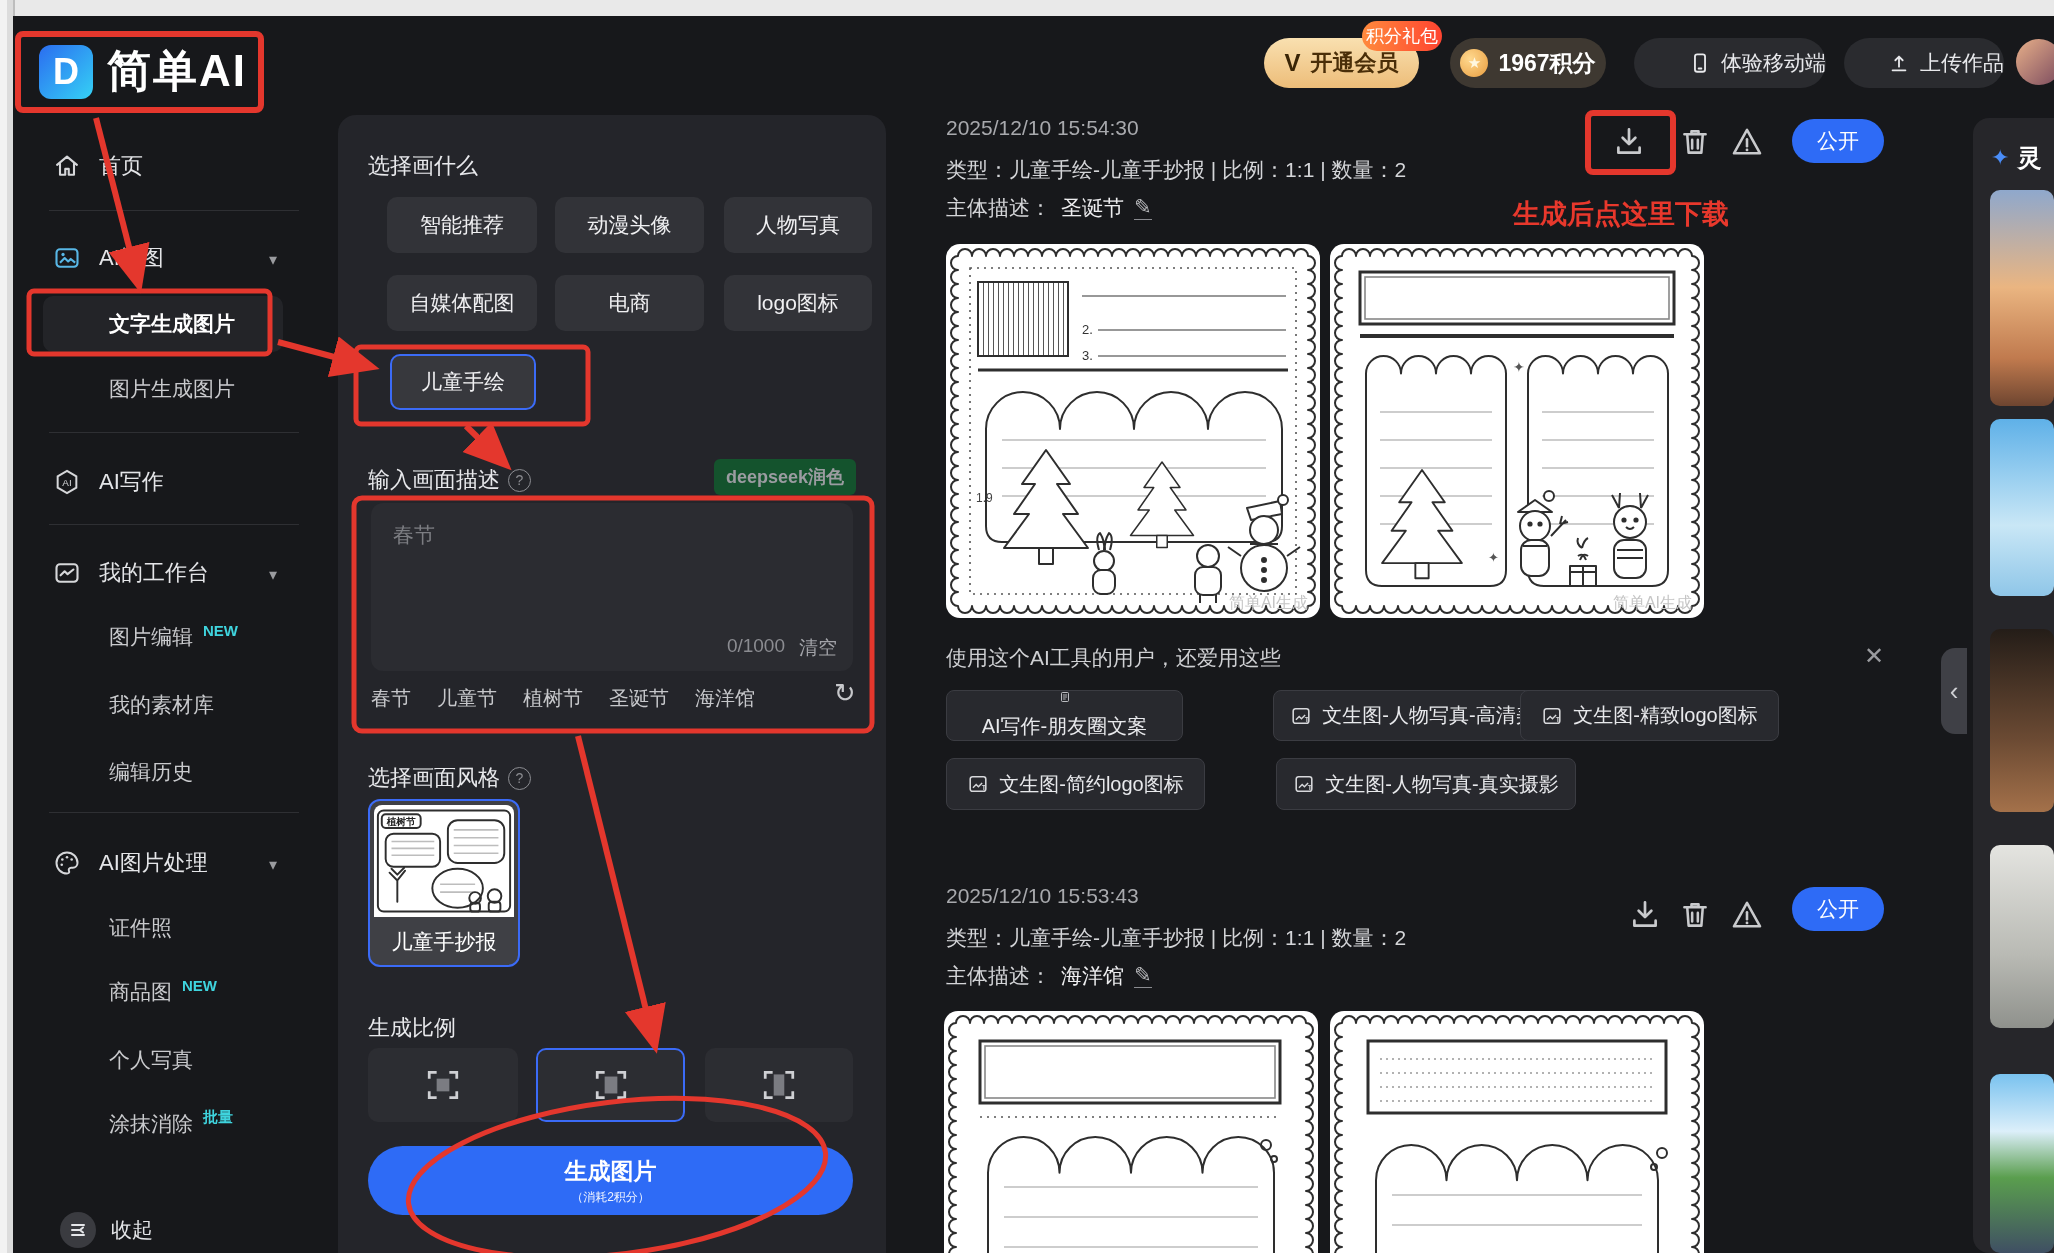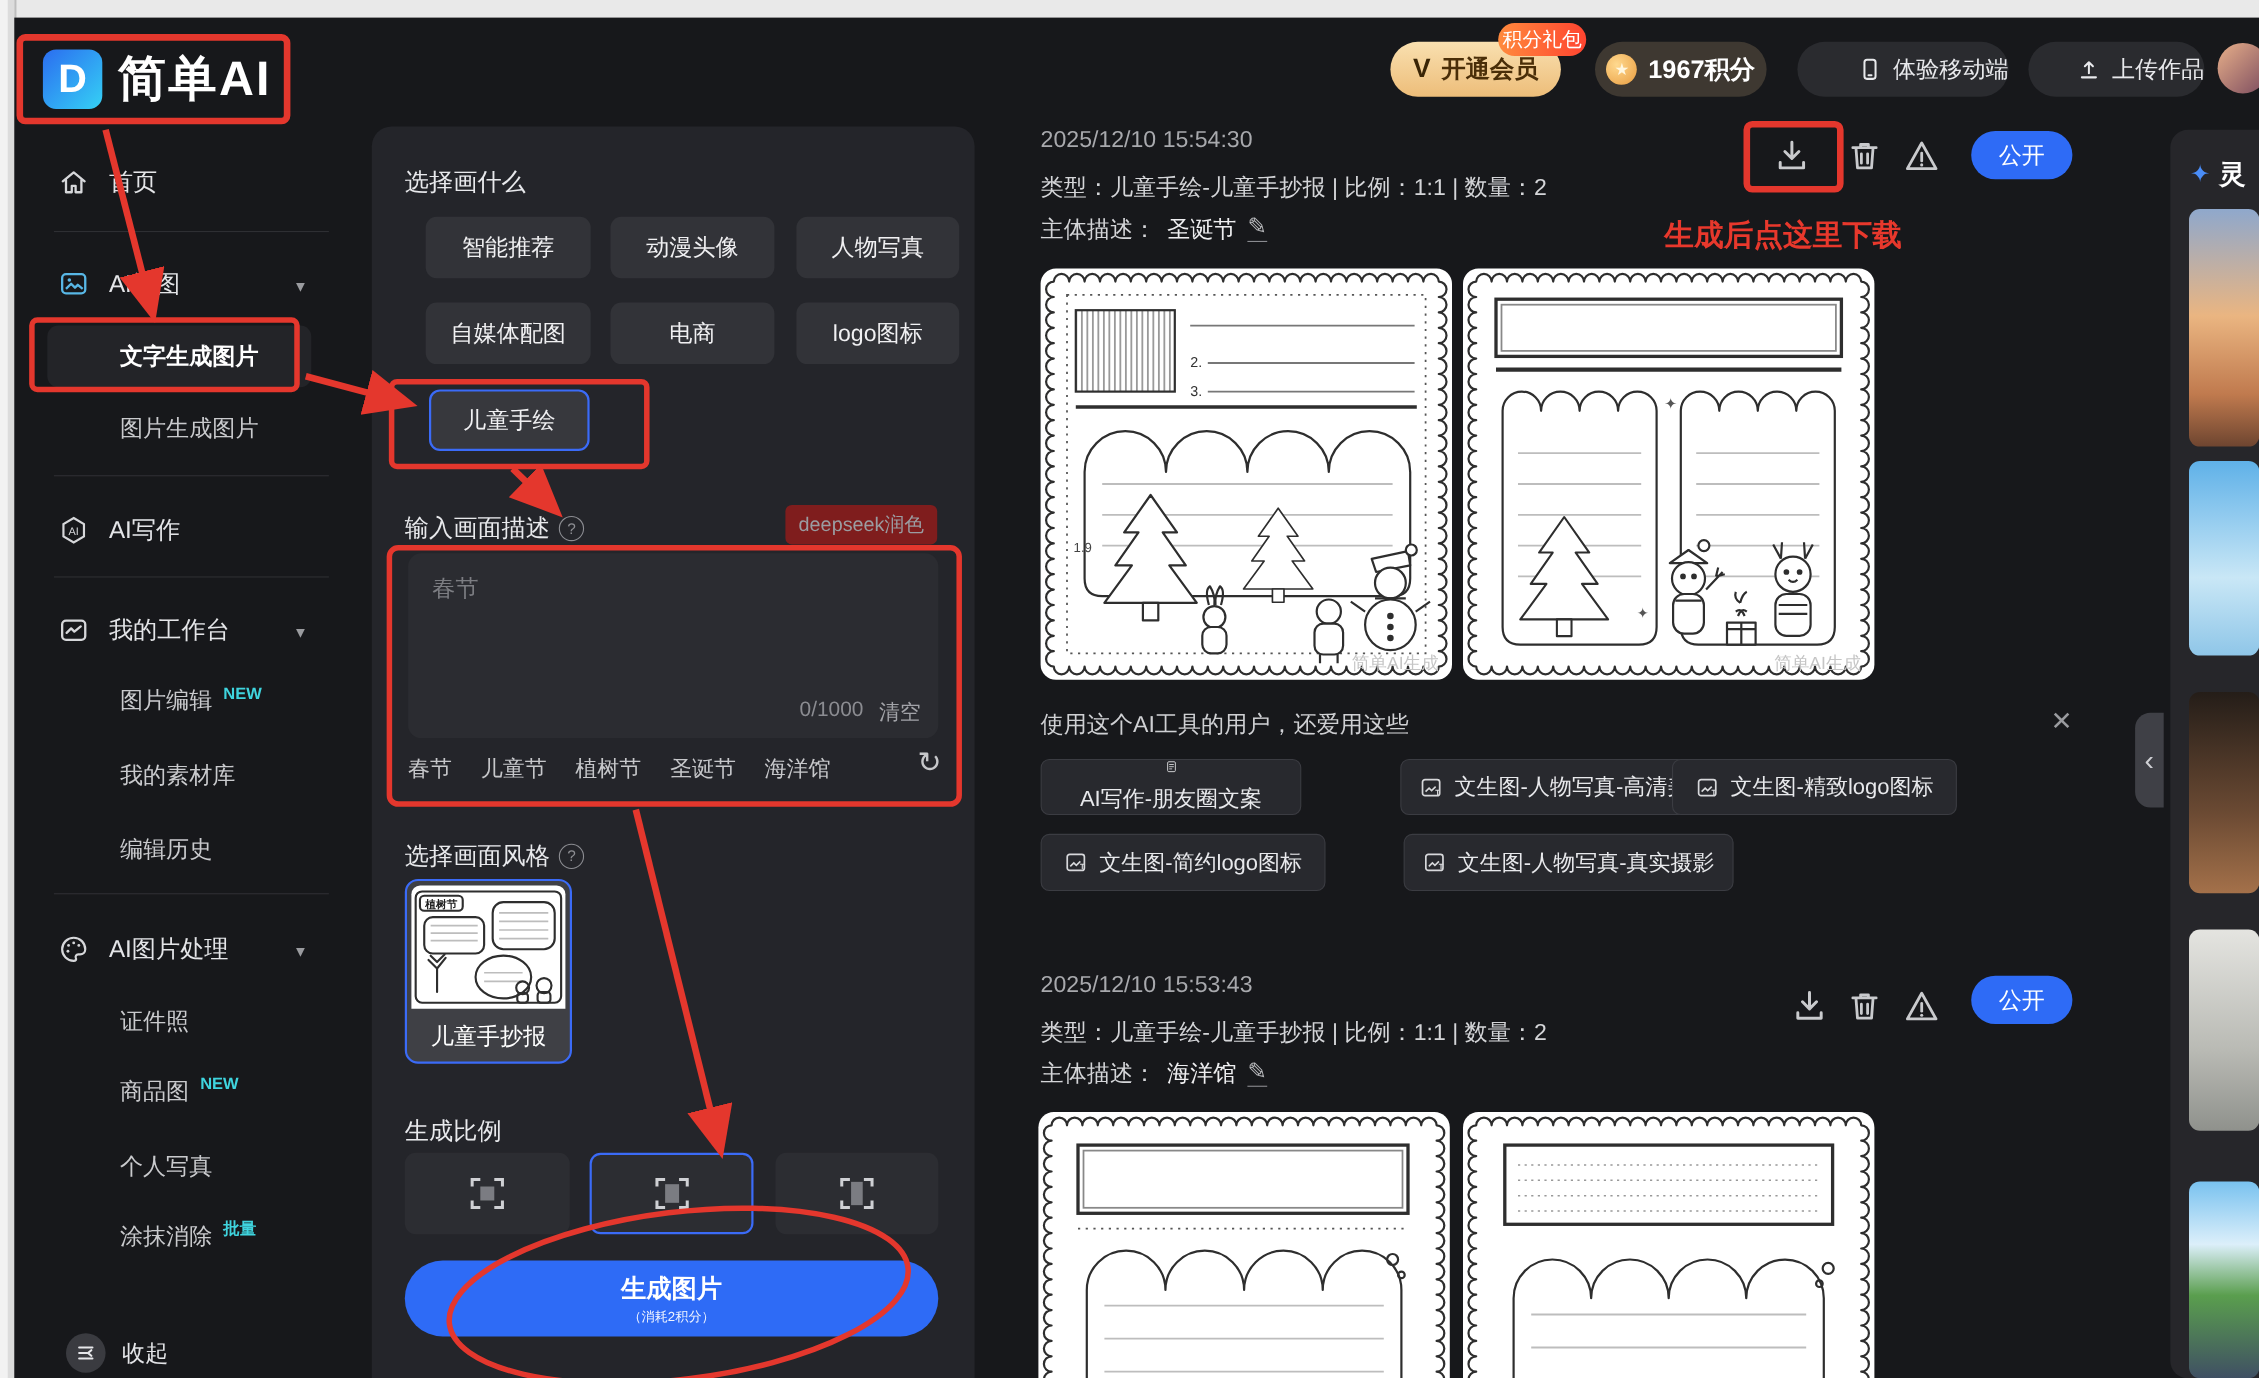--- a/index.html
+++ b/index.html
@@ -27,21 +27,21 @@
   .newbadge{color:#3fd4de;font-size:15px;font-weight:700;transform:translateY(-7px);}
   .sicon{width:28px;height:28px;flex:0 0 auto;}
   .sel-bg{position:absolute;left:30px;width:240px;height:56px;background:#232428;border-radius:10px;}
   .side-sub.selected{color:#ffffff;font-weight:600;}
   
   #panel{position:absolute;left:338px;top:115px;width:548px;height:1138px;background:#24252a;border-radius:18px 18px 0 0;}
   .ptitle{position:absolute;color:#e8e9ec;font-size:22px;display:flex;align-items:center;gap:8px;}
   .help-circle{width:21px;height:21px;border:1.6px solid #8c8d92;border-radius:50%;color:#8c8d92;font-size:14px;display:inline-flex;align-items:center;justify-content:center;}
   .catbtn{position:absolute;height:56px;background:#323338;border-radius:10px;color:#f0f0f2;font-size:21px;display:flex;align-items:center;justify-content:center;cursor:pointer;box-sizing:border-box;margin-left:19px;}
   .catbtn.selected{border:2px solid #3b6bf7;background:#37383d;}
-  .polish{position:absolute;background:#7f1d1d;border-radius:6px;color:#9b9ca1;font-size:18px;padding:6px 12px;cursor:pointer;}
+  .polish{position:absolute;background:#14532d;border-radius:6px;color:#9b9ca1;font-size:18px;padding:6px 12px;cursor:pointer;font-weight:bold;}
   .ta-wrap{position:absolute;background:#2b2c31;border-radius:12px;}
   .ta-wrap textarea{width:100%;height:100%;background:transparent;border:none;outline:none;resize:none;color:#e8e8ea;font-size:21px;padding:18px 22px;box-sizing:border-box;font-family:inherit;}
   .ta-wrap textarea::placeholder{color:#7c7d82;}
   .counter{position:absolute;right:16px;bottom:10px;color:#8b8c91;font-size:19px;display:flex;gap:14px;}
   .clear{color:#a2a3a8;cursor:pointer;}
   .tagrow{position:absolute;display:flex;gap:26px;color:#c6c7ca;font-size:20px;}
   .tag{cursor:pointer;}
   .refresh{position:absolute;color:#c6c7ca;font-size:26px;cursor:pointer;}
   .stylecard{position:absolute;width:152px;height:168px;border:2px solid #3b6bf7;border-radius:12px;background:#3f4045;box-sizing:border-box;overflow:hidden;cursor:pointer;}
   .stylecard .thumb{position:absolute;left:4px;top:4px;right:4px;height:112px;background:#fff;border-radius:8px 8px 0 0;overflow:hidden;}

